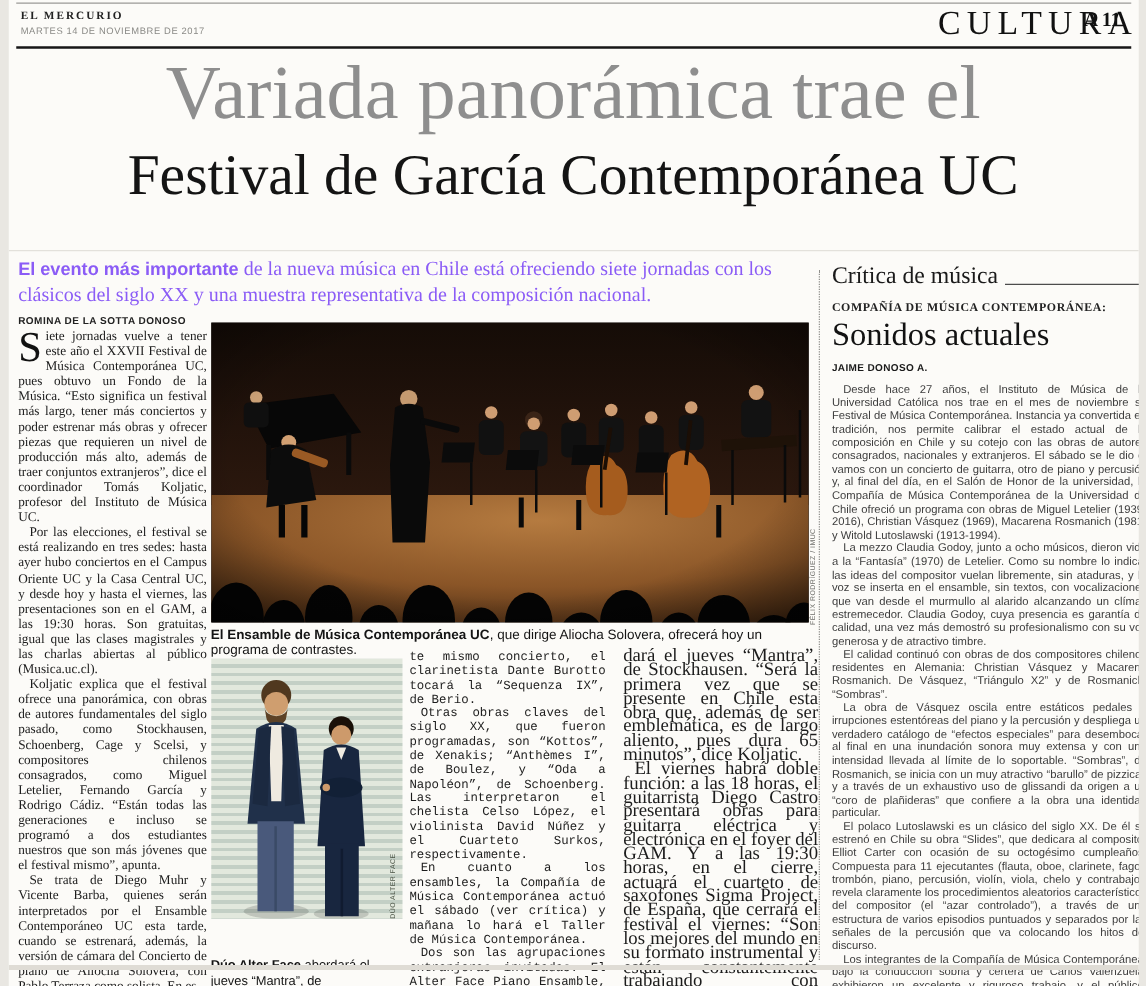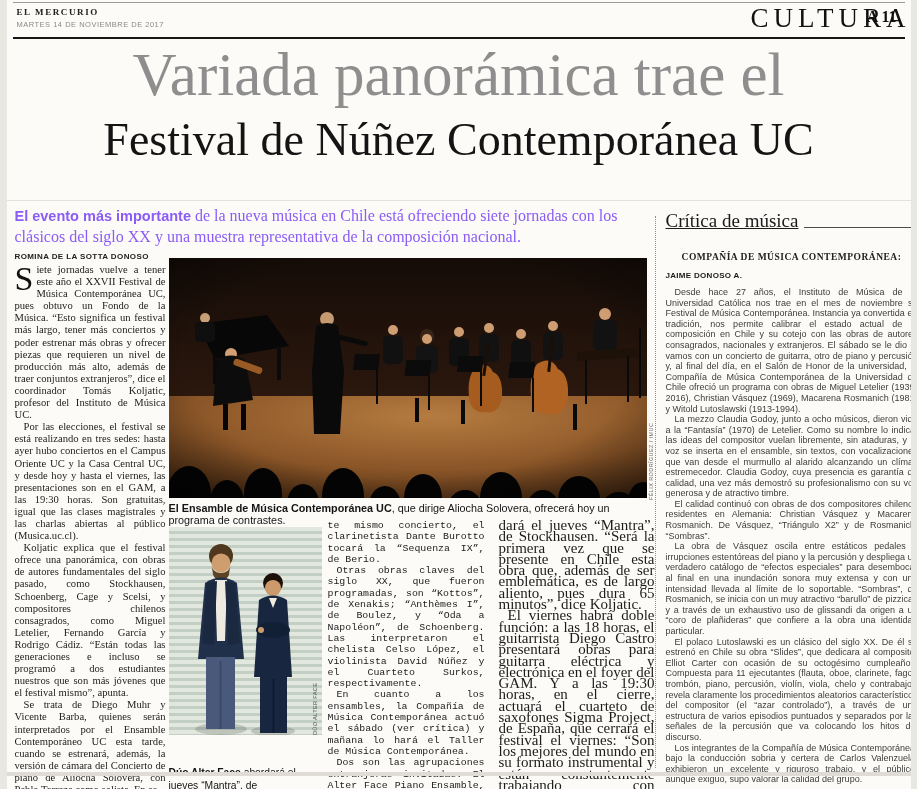--- a/index.html
+++ b/index.html
@@ -51,24 +51,24 @@
   .credit-duo{left:305px;top:590px;height:145px;color:#4c5547;}
   .duo-photo{position:absolute;left:162px;top:527px;width:153px;height:208px;overflow:hidden;
     background:repeating-linear-gradient(180deg,#e2e8dd 0 4px,#c3cfc5 4px 7px);}
   .duo-caption{position:absolute;left:162px;top:739px;width:153px;
     font:10.3px "Liberation Sans", sans-serif;line-height:1.25;color:#141414;margin-top:28px;}
   
   .dotted-sep{position:absolute;left:648px;top:216px;height:552px;border-left:1px dotted #8f8f8b;}
   
   .critique{position:absolute;left:659px;top:210px;width:252px;}
   .crit-head-row{display:flex;align-items:flex-end;gap:6px;
-    font:19px "Liberation Serif", serif;color:#1a1a1a;text-decoration:underline;}
+    font:19px "Liberation Serif", serif;color:#1a1a1a;}
   .crit-head-rule{flex:1;border-bottom:1px solid #4c4c4c;margin-bottom:4px;}
-  .crit-kicker{margin-top:20px;font:bold 9.5px "Liberation Serif", serif;
-    letter-spacing:.5px;color:#222;text-align:center;}
+  .crit-kicker{margin-top:10px;font:bold 9.5px "Liberation Serif", serif;
+    letter-spacing:.5px;color:#222;}
   .crit-title{margin-top:2px;font:400 26px "Liberation Serif", serif;color:#121212;line-height:1.05;}
   .crit-byline{margin-top:9px;font:bold 8px "Liberation Sans", sans-serif;letter-spacing:.3px;}
   .crit-body{margin-top:7px;font:9px "Liberation Sans", sans-serif;color:#3d3d3d;
     line-height:10.6px;text-align:justify;}
   .crit-body p{margin:0;text-indent:9px;}
   
   .bottom-rule{position:absolute;left:0;right:0;top:772px;height:4px;background:#dfdcd5;}
 </style>
 </head>
 <body>
@@ -78,21 +78,21 @@
   <div class="top-hairline"></div>
   <div class="masthead">
     <div class="paper-name">EL MERCURIO</div>
     <div class="paper-date">MARTES 14 DE NOVIEMBRE DE 2017</div>
   </div>
   <div class="section-title">CULTURA</div>
   <div class="page-number">A 11</div>
   <div class="header-rule"></div>
 
   <div class="headline-1">Variada panorámica trae el</div>
-  <div class="headline-2">Festival de Núñez Contemporánea UC</div>
+  <div class="headline-2">Festival de García Contemporánea UC</div>
   <div class="headline-hairline"></div>
 
   <div class="kicker">
     <b>El evento más importante</b><span> de la nueva música en Chile está ofreciendo siete jornadas con los clásicos del siglo XX y una muestra representativa de la composición nacional.</span>
   </div>
 
   <div class="art-byline">ROMINA DE LA SOTTA DONOSO</div>
 
   <div class="bodycol col1">
     <p>Siete jornadas vuelve a tener este año el XXVII Festival de Música Contemporánea UC, pues obtuvo un Fondo de la Música. “Esto significa un festival más largo, tener más conciertos y poder estrenar más obras y ofrecer piezas que requieren un nivel de producción más alto, además de traer conjuntos extranjeros”, dice el coordinador Tomás Koljatic, profesor del Instituto de Música UC.</p>
@@ -248,20 +248,21 @@
   </div>
 
   <div class="dotted-sep"></div>
 
   <div class="critique">
     <div class="crit-head-row">
       <span>Crítica de música</span>
       <span class="crit-head-rule"></span>
     </div>
     <div class="crit-kicker">COMPAÑÍA DE MÚSICA CONTEMPORÁNEA:</div>
+    <div class="crit-title">Sonidos actuales</div>
     <div class="crit-byline">JAIME DONOSO A.</div>
     <div class="crit-body">
       <p>Desde hace 27 años, el Instituto de Música de la Universidad Católica nos trae en el mes de noviembre su Festival de Música Contemporánea. Instancia ya convertida en tradición, nos permite calibrar el estado actual de la composición en Chile y su cotejo con las obras de autores consagrados, nacionales y extranjeros. El sábado se le dio el vamos con un concierto de guitarra, otro de piano y percusión y, al final del día, en el Salón de Honor de la universidad, la Compañía de Música Contemporánea de la Universidad de Chile ofreció un programa con obras de Miguel Letelier (1939-2016), Christian Vásquez (1969), Macarena Rosmanich (1981) y Witold Lutoslawski (1913-1994).</p>
       <p>La mezzo Claudia Godoy, junto a ocho músicos, dieron vida a la “Fantasía” (1970) de Letelier. Como su nombre lo indica, las ideas del compositor vuelan libremente, sin ataduras, y la voz se inserta en el ensamble, sin textos, con vocalizaciones que van desde el murmullo al alarido alcanzando un clímax estremecedor. Claudia Godoy, cuya presencia es garantía de calidad, una vez más demostró su profesionalismo con su voz generosa y de atractivo timbre.</p>
       <p>El calidad continuó con obras de dos compositores chilenos residentes en Alemania: Christian Vásquez y Macarena Rosmanich. De Vásquez, “Triángulo X2” y de Rosmanich, “Sombras”.</p>
       <p>La obra de Vásquez oscila entre estáticos pedales e irrupciones estentóreas del piano y la percusión y despliega un verdadero catálogo de “efectos especiales” para desembocar al final en una inundación sonora muy extensa y con una intensidad llevada al límite de lo soportable. “Sombras”, de Rosmanich, se inicia con un muy atractivo “barullo” de pizzicati y a través de un exhaustivo uso de glissandi da origen a un “coro de plañideras” que confiere a la obra una identidad particular.</p>
       <p>El polaco Lutoslawski es un clásico del siglo XX. De él se estrenó en Chile su obra “Slides”, que dedicara al compositor Elliot Carter con ocasión de su octogésimo cumpleaños. Compuesta para 11 ejecutantes (flauta, oboe, clarinete, fagot, trombón, piano, percusión, violín, viola, chelo y contrabajo), revela claramente los procedimientos aleatorios característicos del compositor (el “azar controlado”), a través de una estructura de varios episodios puntuados y separados por las señales de la percusión que va colocando los hitos del discurso.</p>
       <p>Los integrantes de la Compañía de Música Contemporánea, bajo la conducción sobria y certera de Carlos Valenzuela, exhibieron un excelente y riguroso trabajo, y el público, aunque exiguo, supo valorar la calidad del grupo.</p>
     </div>
   </div>

